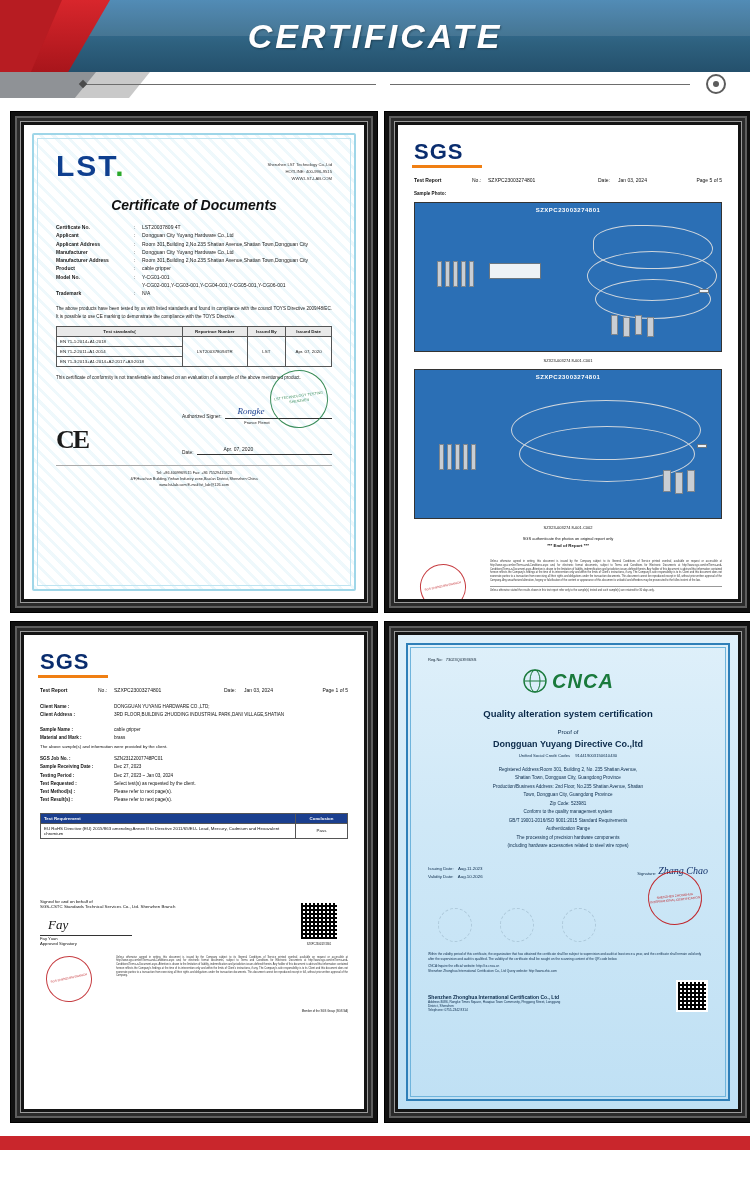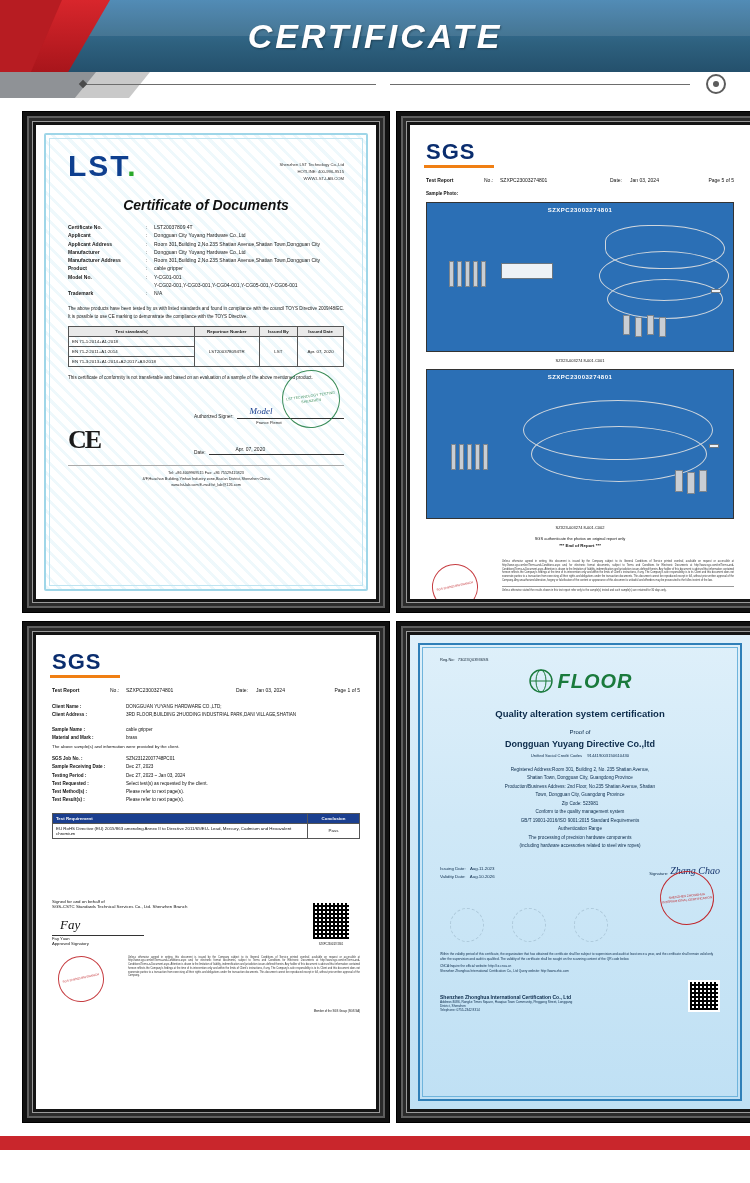--- a/index.html
+++ b/index.html
@@ -63,21 +63,21 @@
     content:""; position:absolute; left:5px; top:5px; width:6px; height:6px;
     background:#5c5c5c; border-radius:50%;
   }
 
   
   .grid {
     display:grid;
     grid-template-columns: 366px 366px;
     column-gap: 8px;
     row-gap: 10px;
-    padding: 0 5px 14px 23px;
+    padding: 0 5px 14px 11px;
   }
   .cert-frame {
     background:#111; padding:4px; position:relative;
     box-shadow: 0 0 0 1px #000;
   }
   .cert-frame .inner1 { border:2px solid #5e5e5e; padding:3px; background:#2a2a2a; }
   .cert-frame .inner2 { border:1px solid #9a9a9a; padding:3px; background:#141414; }
   .cert-sheet { background:#fff; width:100%; height:474px; overflow:hidden; position:relative; }
 
   
@@ -286,21 +286,21 @@
                   </table>
 
               <div class="c1-foot-note">This certificate of conformity is not transferable and based on an evaluation of a sample of the above mentioned product.</div>
 
               <div class="sign-row">
                 <div class="ce-mark">CE</div>
                 <div class="sign-block">
                   <div style="display:flex; align-items:flex-end; gap:4px;">
                     <div>Authorized Signer:</div>
                     <div class="sign-line" style="flex:1">
-                      <span class="sign-script">Model</span>
+                      <span class="sign-script">Rongke</span>
                     </div>
                   </div>
                   <div class="sign-sub">France Pierrot</div>
                   <div style="display:flex; align-items:flex-end; gap:4px; margin-top:8px;">
                     <div>Date:</div>
                     <div class="sign-line" style="flex:1; text-align:center;">
                       <span style="position:absolute; left:26px; bottom:2px; font-size:5px;">Apr. 07, 2020</span>
                     </div>
                   </div>
                 </div>
@@ -525,21 +525,21 @@
                 </div>
                 <div></div>
               </div>
 
               <div style="display:flex; align-items:center; justify-content:center; gap:4px; margin-top:6px;">
                 <svg width="26" height="26" viewBox="0 0 26 26">
                   <circle cx="13" cy="13" r="11" fill="none" stroke="#1a7a3c" stroke-width="1.4"></circle>
                   <ellipse cx="13" cy="13" rx="5" ry="11" fill="none" stroke="#1a7a3c" stroke-width="1"></ellipse>
                   <line x1="2" y1="13" x2="24" y2="13" stroke="#1a7a3c" stroke-width="1"></line>
                 </svg>
-                <div class="zhic">FLOOR</div>
+                <div class="zhic">CNCA</div>
               </div>
 
               <div class="c4-title">Quality alteration system certification</div>
               <div class="c4-proof">Proof of</div>
               <div class="c4-company">Dongguan Yuyang Directive Co.,ltd</div>
               <div style="font-size:4.2px;">
                 <span>Unified Social Credit Codes</span>
                 <span style="margin-left:4px;">914419003150610430</span>
               </div>
 

